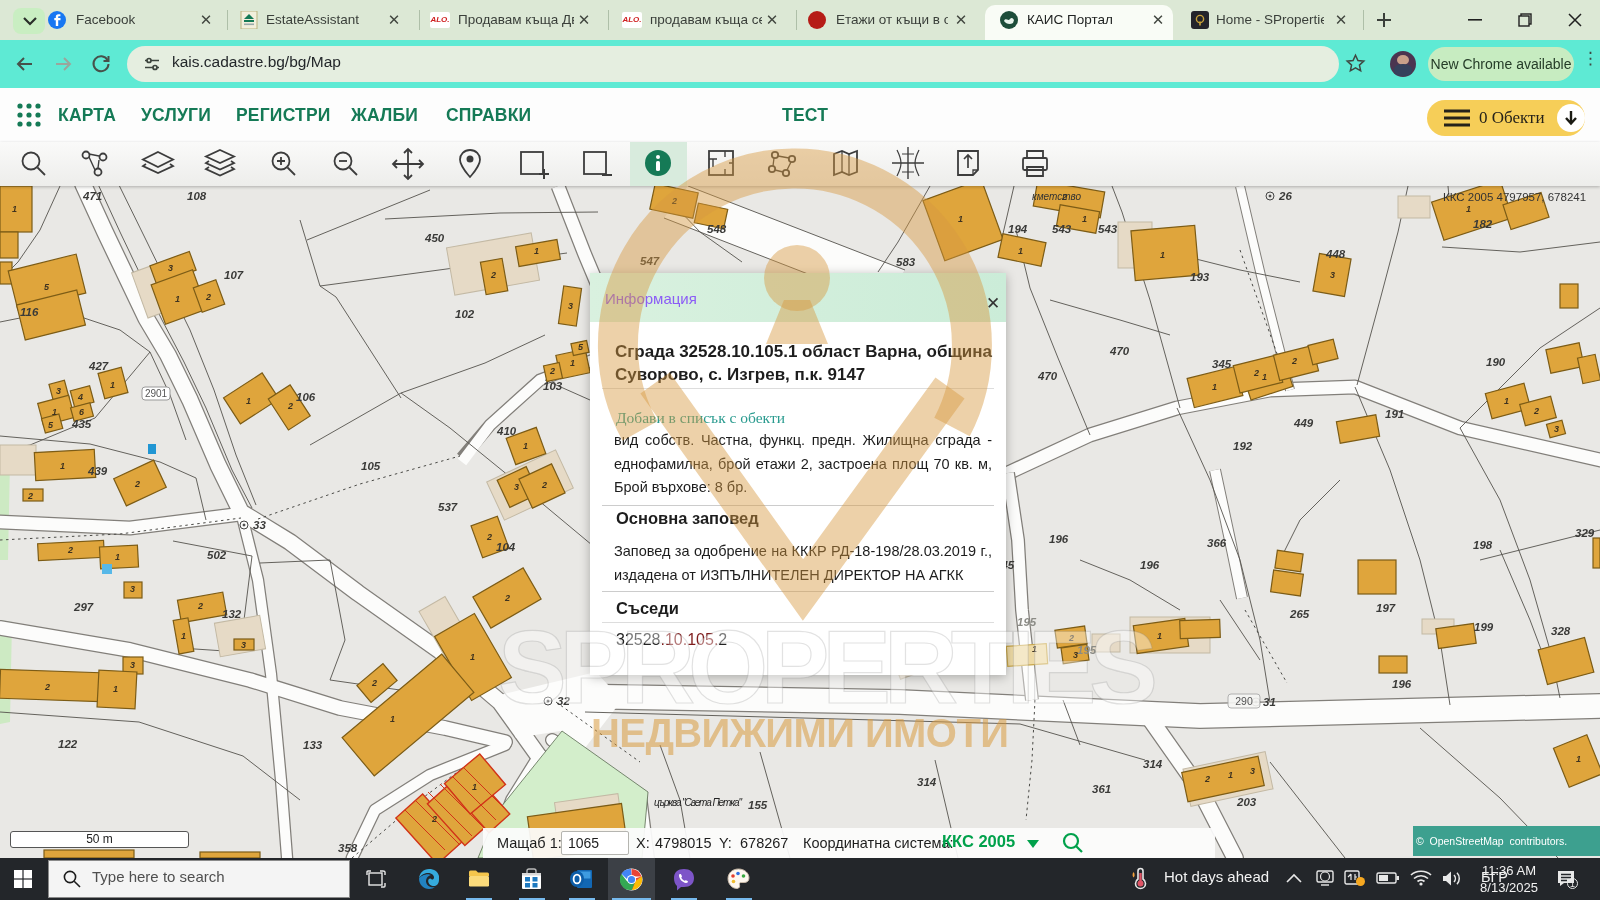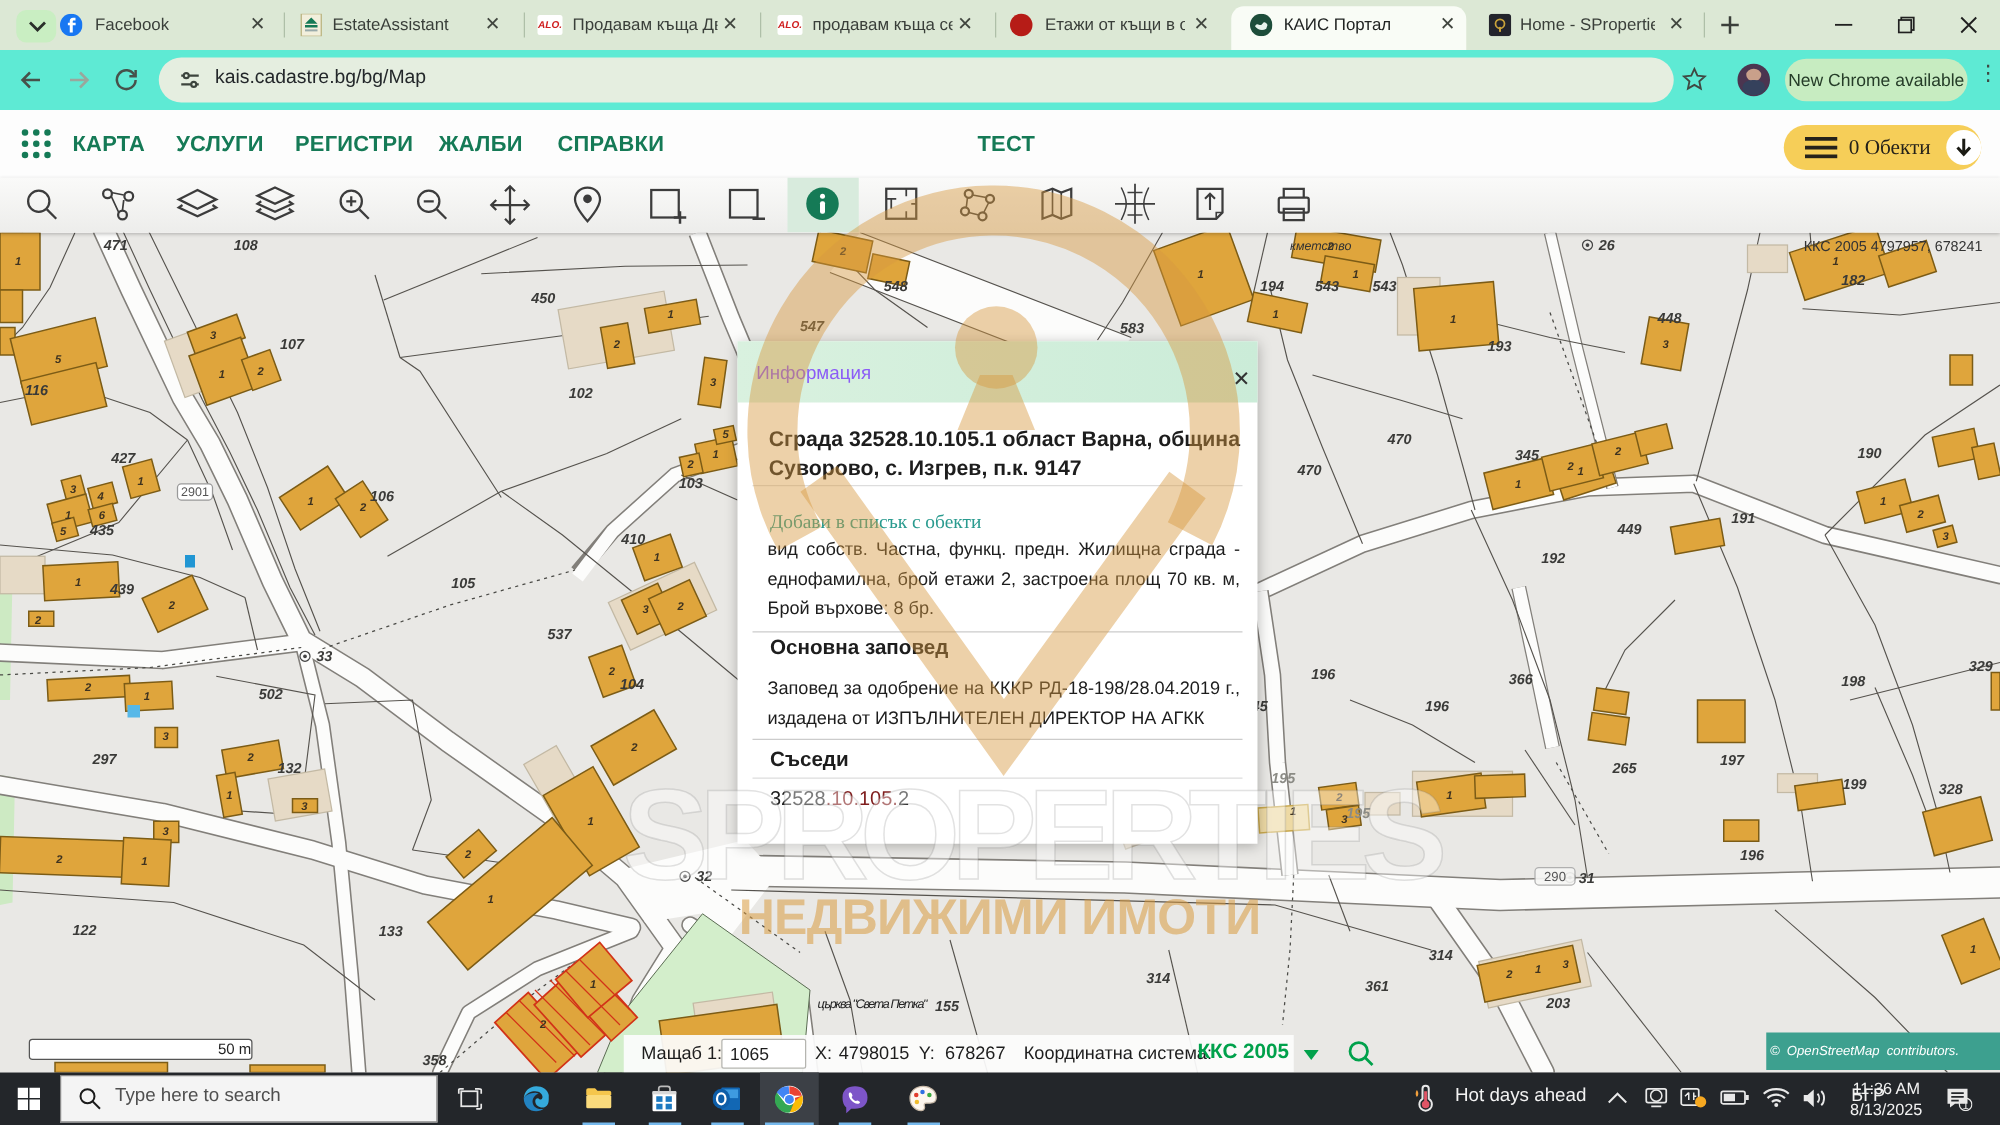--- a/index.html
+++ b/index.html
@@ -19,26 +19,26 @@
   
   #menubar{position:absolute;left:0;top:88px;width:1600px;height:54px;background:#fdfdfd;}
   .mitem{position:absolute;top:0;height:54px;line-height:54px;font-weight:bold;font-size:17.5px;color:#157a56;letter-spacing:.2px;}
   #objbtn{position:absolute;left:1427px;top:12px;width:158px;height:36px;border-radius:18px;background:#f6ce58;}
   
   #toolbar{position:absolute;left:0;top:142px;width:1600px;height:44px;
      background:linear-gradient(#fafaf9,#ededeb);box-shadow:0 1px 3px rgba(0,0,0,.25);}
   
   #map{position:absolute;left:0;top:186px;width:1600px;height:672px;background:#e9e8e5;}
   
-  #scalebar{position:absolute;left:23px;top:831px;width:177px;height:15px;background:#fff;
-     border:1.5px solid #555;border-radius:3px;font-size:12px;color:#222;text-align:right;line-height:14px;}
-  #statusbar{position:absolute;left:483px;top:828px;width:536px;height:30px;background:rgba(252,252,252,.93);
-     font-size:14.5px;color:#1d1d1d;margin-left:16px;}
+  #scalebar{position:absolute;left:10px;top:831px;width:177px;height:15px;background:#fff;
+     border:1.5px solid #555;border-radius:3px;font-size:12px;color:#222;text-align:center;line-height:14px;}
+  #statusbar{position:absolute;left:483px;top:828px;width:732px;height:30px;background:rgba(252,252,252,.93);
+     font-size:14.5px;color:#1d1d1d;}
   #osm{position:absolute;left:1413px;top:826px;width:187px;height:30px;background:#3da08f;
-     font-size:10.5px;color:#fff;line-height:30px;font-style:italic;}
+     font-size:10.5px;color:#fff;line-height:30px;}
   
   #popup{position:absolute;left:590px;top:273px;width:416px;height:402px;background:#fff;
      box-shadow:0 2px 10px rgba(0,0,0,.28);font-size:15.5px;color:#222;}
   #popuphead{position:absolute;left:0;top:0;width:100%;height:49px;
      background:linear-gradient(90deg,#d9f1df,#cbecd8);}
   
   #wm{position:absolute;left:0;top:0;width:1600px;height:900px;pointer-events:none;z-index:60;}
   
   #taskbar{position:absolute;left:0;top:858px;width:1600px;height:42px;background:#23262a;z-index:100;}
   .z10{z-index:10;} .z20{z-index:20;} .z40{z-index:40;}
@@ -519,21 +519,21 @@
 <div id="popup" class="z40">
   <div id="popuphead"></div>
   <div class="abs" style="left:15px;top:17px;font-size:15px;color:#8b5cf6;">Информация</div>
   <div class="abs" style="left:396px;top:20px;font-size:17px;color:#333;">✕</div>
   <div class="abs" style="left:25px;top:67px;width:382px;font-weight:bold;font-size:17px;line-height:23px;color:#1d1d1d;">Сграда 32528.10.105.1 област Варна, община Суворово, с. Изгрев, п.к. 9147</div>
   <div class="abs" style="left:12px;top:115px;width:392px;height:1px;background:#ddd;"></div>
   <div class="abs" style="left:26px;top:136px;font-size:15.5px;color:#2a9b8f;font-family:Liberation Serif, serif;">Добави в списък с обекти</div>
   <div class="abs" style="left:24px;top:156px;width:378px;font-size:14.5px;line-height:23.5px;color:#1d1d1d;text-align:justify;">вид собств. Частна, функц. предн. Жилищна сграда - еднофамилна, брой етажи 2, застроена площ 70 кв. м, Брой върхове: 8 бр.</div>
   <div class="abs" style="left:12px;top:232px;width:392px;height:1px;background:#ccc;"></div>
   <div class="abs" style="left:26px;top:236px;font-size:16.5px;font-weight:bold;color:#1d1d1d;">Основна заповед</div>
-  <div class="abs" style="left:24px;top:267px;width:378px;font-size:14.5px;line-height:23.5px;color:#1d1d1d;text-align:justify;">Заповед за одобрение на КККР РД-18-198/28.04.2019 г., издадена от ИЗПЪЛНИТЕЛЕН ДИРЕКТОР НА АГКК</div>
+  <div class="abs" style="left:24px;top:267px;width:378px;font-size:14.5px;line-height:23.5px;color:#1d1d1d;text-align:justify;">Заповед за одобрение на КККР РД-18-198/28.03.2019 г., издадена от ИЗПЪЛНИТЕЛЕН ДИРЕКТОР НА АГКК</div>
   <div class="abs" style="left:12px;top:318px;width:392px;height:1px;background:#ccc;"></div>
   <div class="abs" style="left:26px;top:326px;font-size:16.5px;font-weight:bold;color:#1d1d1d;">Съседи</div>
   <div class="abs" style="left:12px;top:349px;width:392px;height:1px;background:#ddd;"></div>
   <div class="abs" style="left:26px;top:358px;font-size:16px;color:#222;">32528<span style="color:#7f1d1d">.10.105.</span>2</div>
 </div>
 
 <svg id="wm" viewBox="0 0 1600 900">
   <text x="828" y="703" text-anchor="middle" font-size="103" font-weight="bold" letter-spacing="0" fill="rgba(255,255,255,0.40)" stroke="rgba(125,125,125,0.22)" stroke-width="1.2" textLength="660">SPROPERTIES</text>
   <g fill="none" stroke="rgba(216,154,64,0.45)">
     <path d="M952,427 A177,177 0 1 0 640,431" stroke-width="40"></path>

